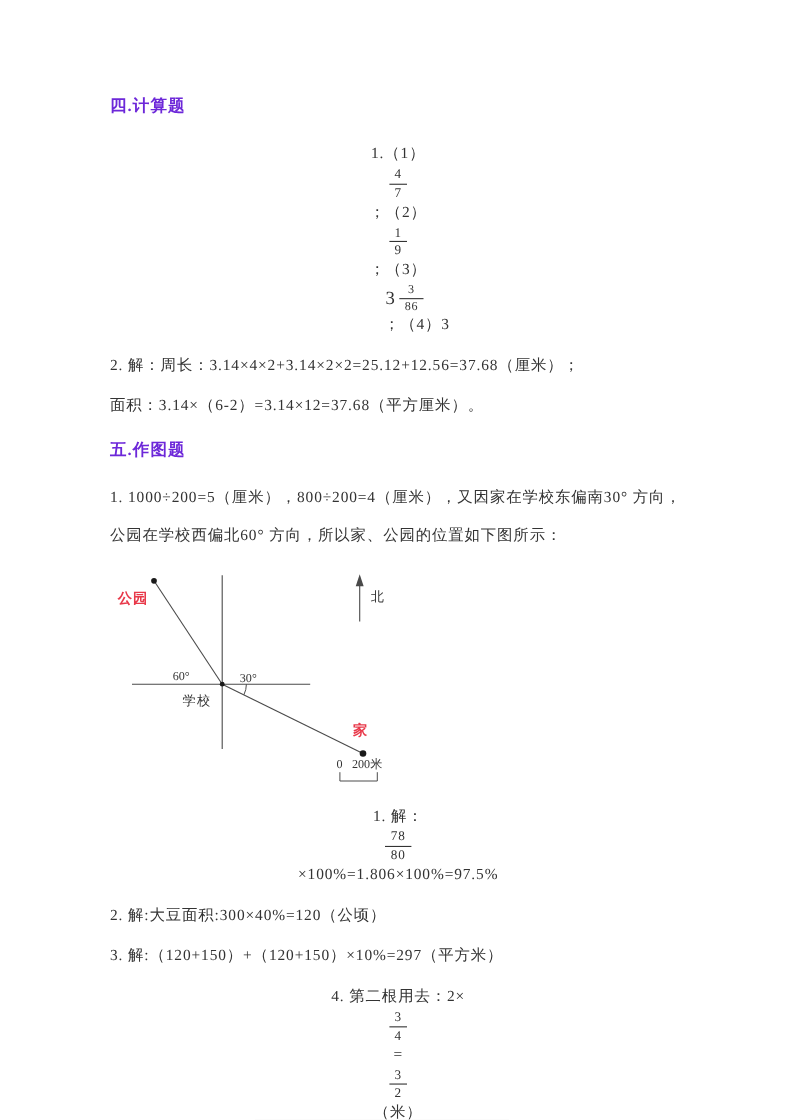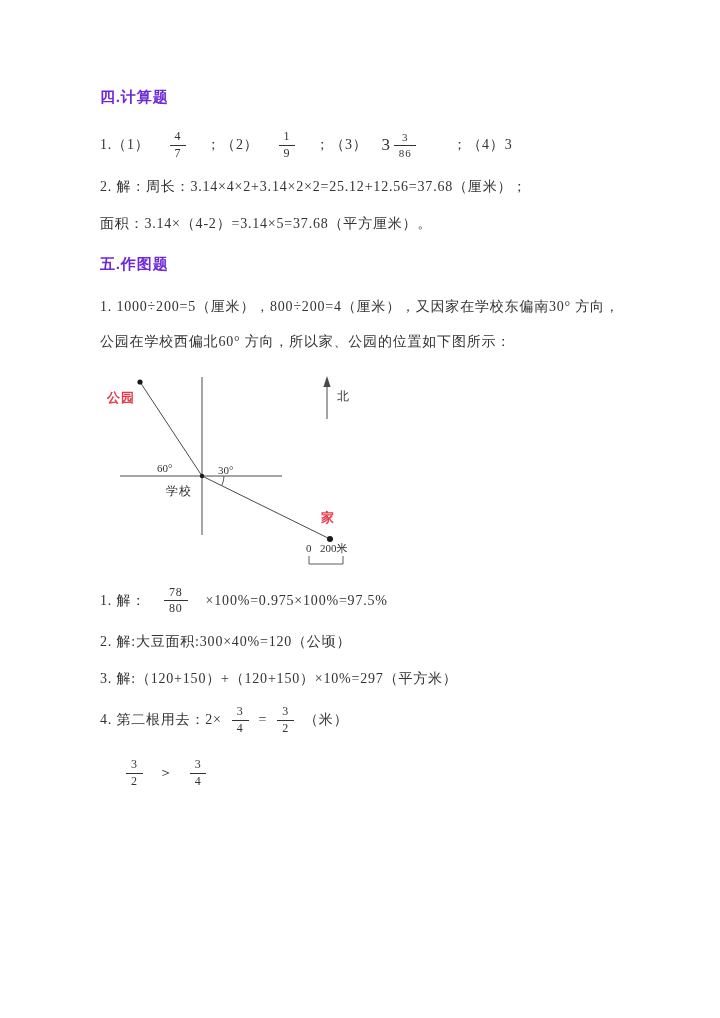--- a/index.html
+++ b/index.html
@@ -6,21 +6,21 @@
   * { box-sizing: border-box; }
   html,body { margin:0; padding:0; background:#f4f4f4; }
   .page {
     width:720px; height:1018px; margin:0 auto; background:#ffffff;
     font-family:"Liberation Serif","DejaVu Serif",serif;
     color:var(--ink); font-size:14px; position:relative;
     padding:86px 96px 0 100px; overflow:hidden;
   }
   .sec-title { font-weight:700; font-size:15px; letter-spacing:1px; margin:0 0 22px 0; line-height:22px; color:#6d28d9; }
   .sec-title.tight { margin-bottom:14px; }
-  .line { line-height:22px; letter-spacing:0.8px; margin-bottom:15px; white-space:nowrap; }
+  .line { line-height:22px; letter-spacing:0.8px; margin-bottom:15px; white-space:nowrap;flex-direction:column; }
   .para { white-space:normal; line-height:35px; margin-bottom:10px; }
   .frow { display:flex; align-items:center; }
   .t { display:inline-block; }
   .frac { display:inline-flex; flex-direction:column; align-items:center; line-height:1.15; font-size:12px; margin:0 20px; }
   .frac .fnum { padding:0 5px 1px 5px; }
   .frac .fden { border-top:1px solid var(--ink); padding:1px 5px 0 5px; }
   .frac.small { font-size:11px; margin:0 2px; }
   .frac.mid { margin:0 18px;text-align:center; }
   .frac.closegap { margin:0 10px; }
   .mixed { display:inline-flex; align-items:center; margin-left:14px; }
@@ -58,21 +58,21 @@
       <span class="whole">3</span>
       <span class="frac small">
         <span class="fnum">3</span>
         <span class="fden">86</span>
       </span>
     </span>
     <span class="t" style="margin-left:34px">；（4）3</span>
   </div>
 
   <div class="line">2. 解：周长：3.14×4×2+3.14×2×2=25.12+12.56=37.68（厘米）；</div>
-  <div class="line">面积：3.14×（4-2）=3.14×5=37.68（平方厘米）。</div>
+  <div class="line">面积：3.14×（6-2）=3.14×12=37.68（平方厘米）。</div>
 
   <div class="sec-title tight" style="margin-top:18px">五.作图题</div>
   <div class="line para">1. 1000÷200=5（厘米），800÷200=4（厘米），又因家在学校东偏南30° 方向，公园在学校西偏北60° 方向，所以家、公园的位置如下图所示：</div>
 
   <svg class="diagram" width="300" height="205" viewBox="0 0 300 205">
 
     <line class="axis" x1="102" y1="8" x2="102" y2="166"></line>
     <line class="axis" x1="20" y1="107" x2="182" y2="107"></line>
 
     <line class="ray" x1="40" y1="13" x2="102" y2="107"></line>
@@ -99,21 +99,21 @@
     <text class="small" x="220" y="183">200米</text>
   </svg>
 
 
   <div class="line frow">
     <span class="t">1. 解：</span>
     <span class="frac mid">
       <span class="fnum">78</span>
       <span class="fden">80</span>
     </span>
-    <span class="t">×100%=0.975×100%=97.5%</span>
+    <span class="t">×100%=1.806×100%=97.5%</span>
   </div>
 
   <div class="line" style="margin-top:6px">2. 解:大豆面积:300×40%=120（公顷）</div>
   <div class="line">3. 解:（120+150）+（120+150）×10%=297（平方米）</div>
 
   <div class="line frow">
     <span class="t">4. 第二根用去：2×</span>
     <span class="frac closegap">
       <span class="fnum">3</span>
       <span class="fden">4</span>

